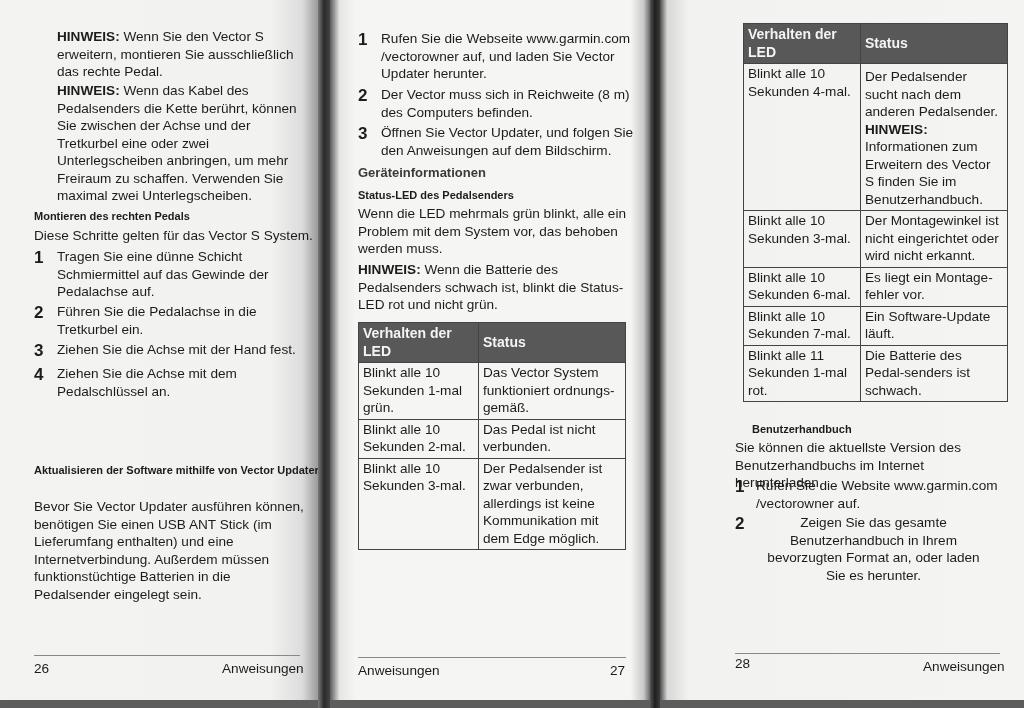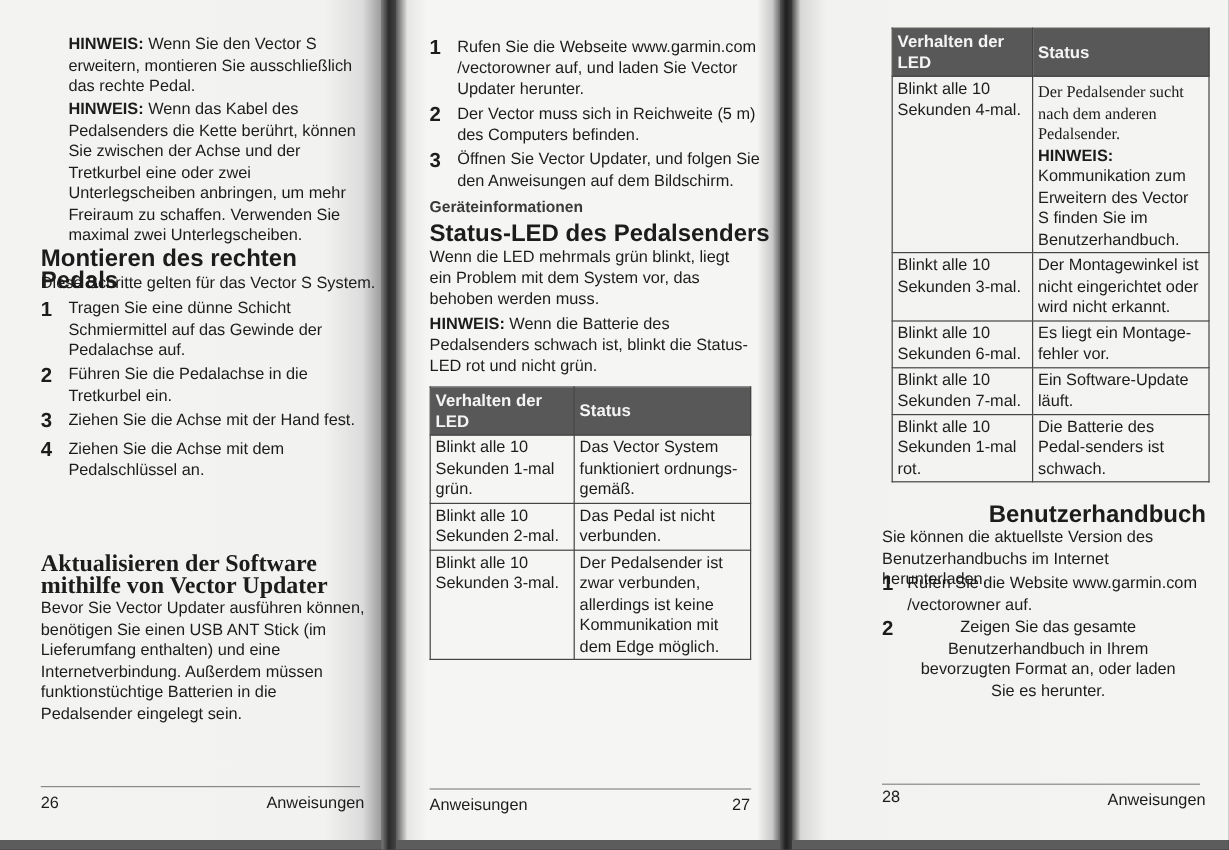--- a/index.html
+++ b/index.html
@@ -8,21 +8,21 @@
   .page { position:absolute; top:0; height:700px; background:#f4f4f2; overflow:hidden; }
   .p1 { left:0; width:318px; background:linear-gradient(to right,#f3f3f1 0%,#f2f2f0 85%,#dcdcdc 95%,#9a9a9a 100%); }
   .p2 { left:330px; width:320px; background:linear-gradient(to right,#5a5a5a 0%,#e6e6e4 3%,#f5f5f3 8%,#f5f5f3 94%,#c9c9c9 98%,#6a6a6a 100%); }
   .p3 { left:660px; width:364px; background:linear-gradient(to right,#4c4c4c 0%,#d8d8d6 2%,#f2f2f0 8%,#f4f4f2 100%); }
   .bottom-shadow { position:absolute; left:0; top:700px; width:1024px; height:8px; background:#5c5c5c; }
   .spine1 { position:absolute; left:318px; top:0; width:12px; height:708px; background:linear-gradient(to right,#7a7a7a,#2a2a2a,#444); }
   .spine2 { position:absolute; left:650px; top:0; width:10px; height:708px; background:linear-gradient(to right,#555,#1e1e1e,#3c3c3c); }
 
   .p { font-size:13.6px; line-height:17.5px; margin:0; }
   .b { font-weight:bold;text-align:center; }
-  .h2 { font-size:20px; font-weight:bold; line-height:18px; margin:0; }
+  .h2 { font-size:11px; font-weight:bold; line-height:18px; margin:0; }
   .h1 { font-size:13px; font-weight:bold; line-height:22px; color:#3a3a3a; margin:0; }
   .abs { position:absolute; }
   .step { position:absolute; }
   .step .num { position:absolute; left:0; top:0; font-weight:bold; font-size:17px; line-height:19px; }
   .step .txt { position:absolute; top:0; }
   .footer-rule { position:absolute; height:1px; background:#888; }
   .footer { position:absolute; font-size:13.6px; }
 
   table.led { border-collapse:collapse; position:absolute; font-size:13.6px; line-height:17.5px; }
   table.led th { background:#585858; color:#f4f4f4; text-align:left; font-weight:bold; font-size:14px;
@@ -54,47 +54,47 @@
   </div>
   <div class="step" style="left:34px;top:341px;width:275px;">
     <span class="num">3</span>
     <span class="txt p" style="left:23px;width:255px;">Ziehen Sie die Achse mit der Hand fest.</span>
   </div>
   <div class="step" style="left:34px;top:365px;width:275px;">
     <span class="num">4</span>
     <span class="txt p" style="left:23px;width:200px;">Ziehen Sie die Achse mit dem Pedalschlüssel an.</span>
   </div>
 
-  <p class="h2 abs" style="left:34px;top:461px;width:285px;font-family:Liberation Serif, serif;">Aktualisieren der Software mithilfe von Vector Updater</p>
+  <p class="h2 abs" style="left:34px;top:461px;width:285px;">Aktualisieren der Software mithilfe von Vector Updater</p>
   <p class="p abs" style="left:34px;top:498px;width:272px;">Bevor Sie Vector Updater ausführen können, benötigen Sie einen USB ANT Stick (im Lieferumfang enthalten) und eine Internetverbindung. Außerdem müssen funktionstüchtige Batterien in die Pedalsender eingelegt sein.</p>
 
   <div class="footer-rule" style="left:34px;top:655px;width:266px;"></div>
   <span class="footer" style="left:34px;top:661px;">26</span>
   <span class="footer" style="left:222px;top:661px;">Anweisungen</span>
 </div>
 
 <div class="spine1"></div>
 
 <div class="page p2">
   <div class="step" style="left:28px;top:30px;width:290px;">
     <span class="num">1</span>
     <span class="txt p" style="left:23px;width:262px;">Rufen Sie die Webseite www.garmin.com /vectorowner auf, und laden Sie Vector Updater herunter.</span>
   </div>
   <div class="step" style="left:28px;top:86px;width:290px;">
     <span class="num">2</span>
-    <span class="txt p" style="left:23px;width:250px;">Der Vector muss sich in Reichweite (5 m) des Computers befinden.</span>
+    <span class="txt p" style="left:23px;width:250px;">Der Vector muss sich in Reichweite (8 m) des Computers befinden.</span>
   </div>
   <div class="step" style="left:28px;top:124px;width:290px;">
     <span class="num">3</span>
     <span class="txt p" style="left:23px;width:262px;">Öffnen Sie Vector Updater, und folgen Sie den Anweisungen auf dem Bildschirm.</span>
   </div>
 
   <p class="h1 abs" style="left:28px;top:162px;width:290px;">Geräteinformationen</p>
   <p class="h2 abs" style="left:28px;top:186px;width:290px;">Status-LED des Pedalsenders</p>
-  <p class="p abs" style="left:28px;top:205px;width:268px;">Wenn die LED mehrmals grün blinkt, liegt ein Problem mit dem System vor, das behoben werden muss.</p>
+  <p class="p abs" style="left:28px;top:205px;width:268px;">Wenn die LED mehrmals grün blinkt, alle ein Problem mit dem System vor, das behoben werden muss.</p>
   <p class="p abs" style="left:28px;top:261px;width:272px;">
     <span class="b">HINWEIS:</span><span> Wenn die Batterie des Pedalsenders schwach ist, blinkt die Status-LED rot und nicht grün.</span>
   </p>
 
   <table class="led" style="left:28px;top:322px;width:268px;">
     <thead>
       <tr>
         <th style="width:111px;">Verhalten der LED</th>
         <th>Status</th>
       </tr>
@@ -127,44 +127,44 @@
     <thead>
       <tr>
         <th style="width:108px;">Verhalten der LED</th>
         <th>Status</th>
       </tr>
     </thead>
     <tbody>
       <tr>
         <td>Blinkt alle 10 Sekunden 4-mal.</td>
         <td>
-          <div style="margin-top:3px;font-family:Liberation Serif, serif;">Der Pedalsender sucht nach dem anderen Pedalsender.</div>
-          <div><span class="b">HINWEIS:</span><span> Kommunikation zum Erweitern des Vector S finden Sie im Benutzerhandbuch.</span></div>
+          <div style="margin-top:3px;">Der Pedalsender sucht nach dem anderen Pedalsender.</div>
+          <div><span class="b">HINWEIS:</span><span> Informationen zum Erweitern des Vector S finden Sie im Benutzerhandbuch.</span></div>
         </td>
       </tr>
       <tr>
         <td>Blinkt alle 10 Sekunden 3-mal.</td>
         <td>Der Montagewinkel ist nicht eingerichtet oder wird nicht erkannt.</td>
       </tr>
       <tr>
         <td>Blinkt alle 10 Sekunden 6-mal.</td>
         <td>Es liegt ein Montage-fehler vor.</td>
       </tr>
       <tr>
         <td>Blinkt alle 10 Sekunden 7-mal.</td>
         <td>Ein Software-Update läuft.</td>
       </tr>
       <tr>
-        <td>Blinkt alle 10 Sekunden 1-mal rot.</td>
+        <td>Blinkt alle 11 Sekunden 1-mal rot.</td>
         <td>Die Batterie des Pedal-senders ist schwach.</td>
       </tr>
     </tbody>
   </table>
 
-  <p class="h2 abs" style="left:75px;top:420px;width:270px;text-align:right;">Benutzerhandbuch</p>
+  <p class="h2 abs" style="left:92px;top:420px;width:270px;">Benutzerhandbuch</p>
   <p class="p abs" style="left:75px;top:439px;width:275px;">Sie können die aktuellste Version des Benutzerhandbuchs im Internet herunterladen.</p>
   <div class="step" style="left:75px;top:477px;width:280px;">
     <span class="num">1</span>
     <span class="txt p" style="left:21px;width:245px;">Rufen Sie die Website www.garmin.com /vectorowner auf.</span>
   </div>
   <div class="step" style="left:75px;top:514px;width:280px;">
     <span class="num">2</span>
     <span class="txt p" style="left:21px;width:235px;text-align:center;">Zeigen Sie das gesamte Benutzerhandbuch in Ihrem bevorzugten Format an, oder laden Sie es herunter.</span>
   </div>
 

